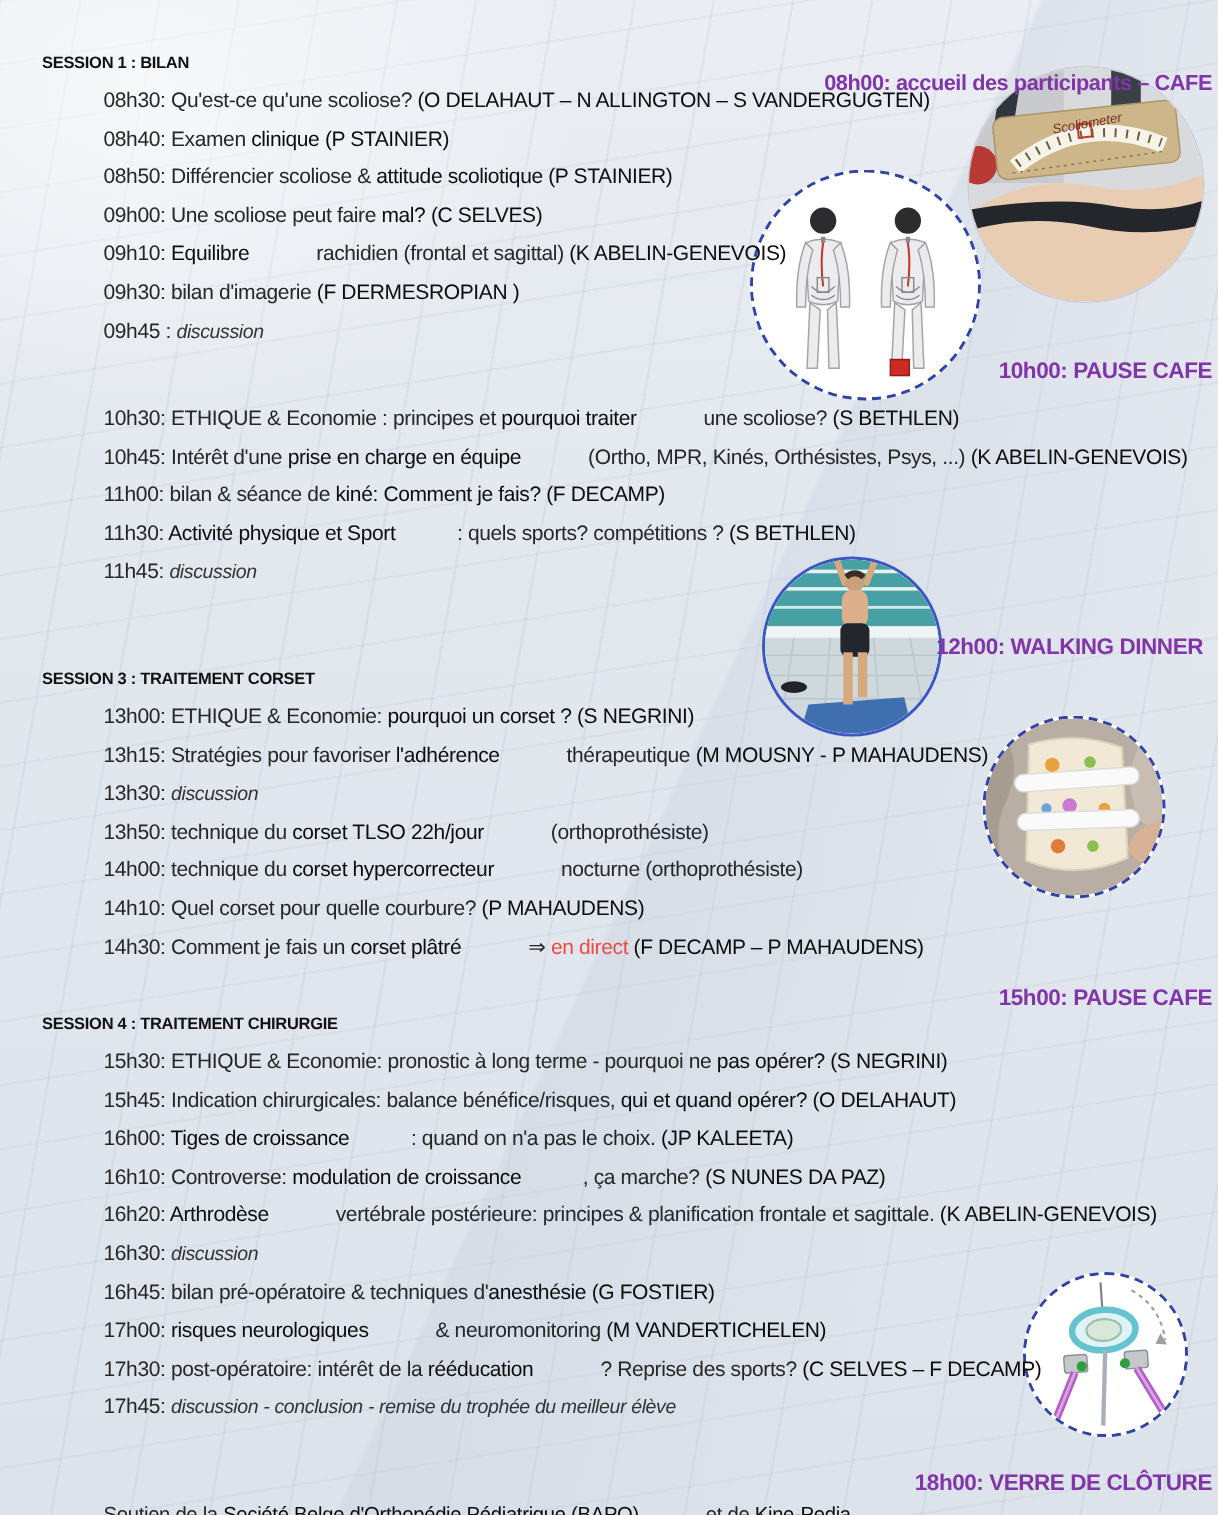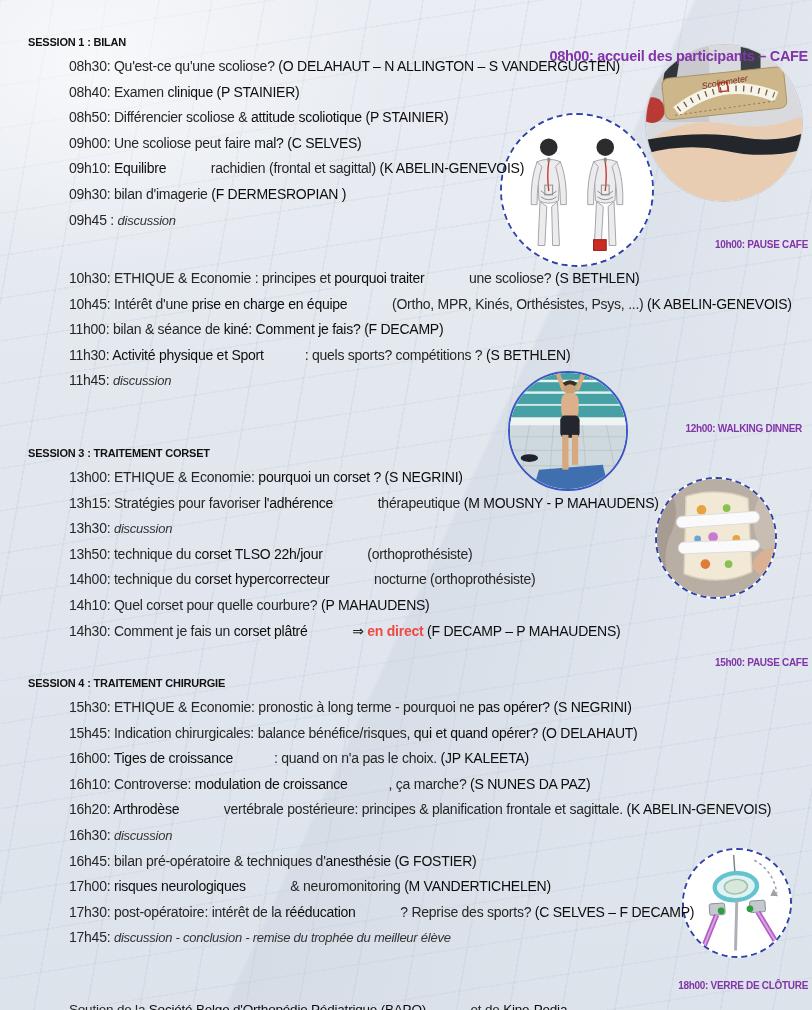--- a/index.html
+++ b/index.html
@@ -19,28 +19,28 @@
   }
   .session{position:absolute;left:28px;right:0;z-index:3;}
   .session h2{
     margin:0 0 6px 0;font-size:11px;font-weight:700;color:#111;
     letter-spacing:-0.2px;
   }
   .entry{white-space:nowrap;line-height:25.6px;font-size:14px;letter-spacing:-0.25px;color:#262626;}
   .seg-n{font-weight:400;margin-left:41px;}
   .seg-b{font-weight:400;color:#0d0d0d;margin-top:32px;}
   .seg-i{font-style:italic;font-size:13px;color:#333;}
-  .seg-r{color:#ef4943;font-weight:700;margin-top:25px;}
+  .seg-r{color:#ef4943;font-weight:400;margin-top:25px;}
   .session-1{top:36px;}
   .session-2{top:266px;}
   .session-3{top:447px;}
   .session-4{top:677px;}
   .side-label{
     position:absolute;right:4px;z-index:4;text-align:right;
-    font-size:10px;font-weight:600;letter-spacing:-0.3px;color:#8135a8;
+    font-size:15px;font-weight:600;letter-spacing:-0.3px;color:#8135a8;
     white-space:nowrap;
   }
   .label-0{top:19px;font-size:14.5px;margin-top:29px;}
   .label-1{top:239px;}
   .label-2{top:423px;right:10px;}
   .label-3{top:657px;text-align:right;}
   .label-4{top:980px;}
   .circle{
     position:absolute;border-radius:50%;overflow:hidden;z-index:2;box-sizing:border-box;background:#fff;
   }

